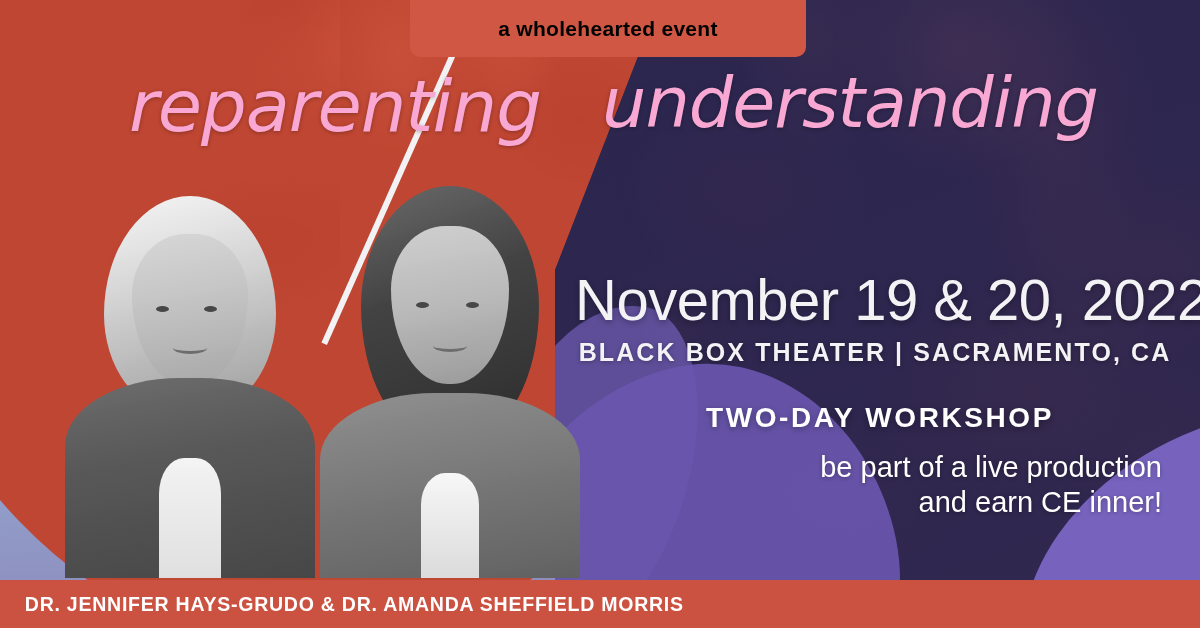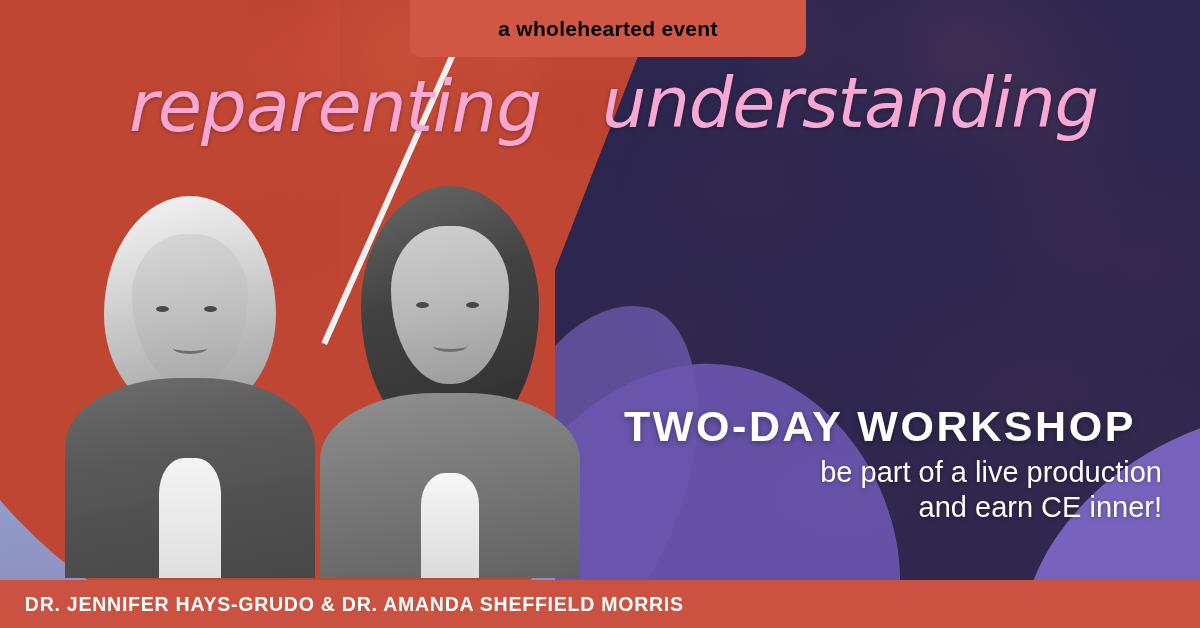--- a/index.html
+++ b/index.html
@@ -227,28 +227,28 @@
   .workshop-block {
     position: absolute;
     left: 590px; top: 402px;
     width: 580px;
     text-align: center;
     z-index: 12;
   }
   .workshop-title {
     font-family: "Liberation Sans", sans-serif;
     font-weight: bold;
-    font-size: 43px;
+    font-size: 28px;
     color: #ffffff;
     letter-spacing: 2.6px;
     text-shadow: 0 2px 6px rgba(0,0,0,.35);
     white-space: nowrap;
   }
   .workshop-lines {
-    margin-top: 4px;
+    margin-top: 16px;
     text-align: right;
     padding-right: 8px;
   }
   .workshop-line {
     font-family: "Liberation Sans", sans-serif;
     font-size: 29px;
     color: #ffffff;
     line-height: 1.22;
     text-shadow: 0 1px 4px rgba(0,0,0,.32);
     white-space: nowrap;
@@ -419,20 +419,24 @@
   </div>
 
   <div class="title-left">
     <div class="script-word">reparenting</div>
   </div>
 
   <div class="title-right">
     <div class="script-word">understanding</div>
   </div>
 
+  <div class="date-block">
+    <div class="date-main">November 19 &amp; 20, 2022</div>
+    <div class="date-venue">BLACK BOX THEATER  |  SACRAMENTO, CA</div>
+  </div>
 
   <div class="workshop-block">
     <div class="workshop-title">TWO-DAY WORKSHOP</div>
     <div class="workshop-lines">
       <div class="workshop-line">be part of a live production</div>
       <div class="workshop-line">and earn CE inner!</div>
     </div>
   </div>
 
   <div class="bottom-bar">

